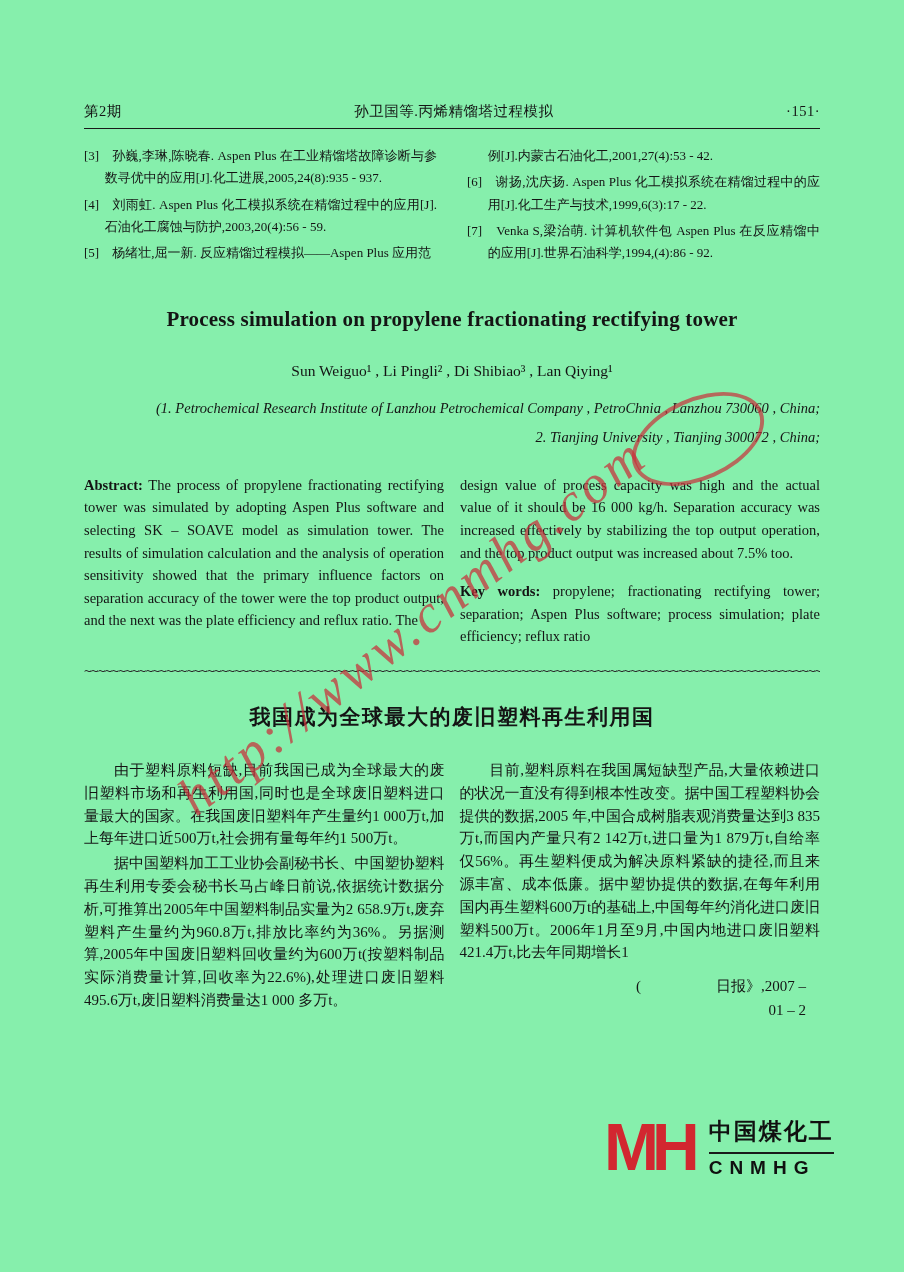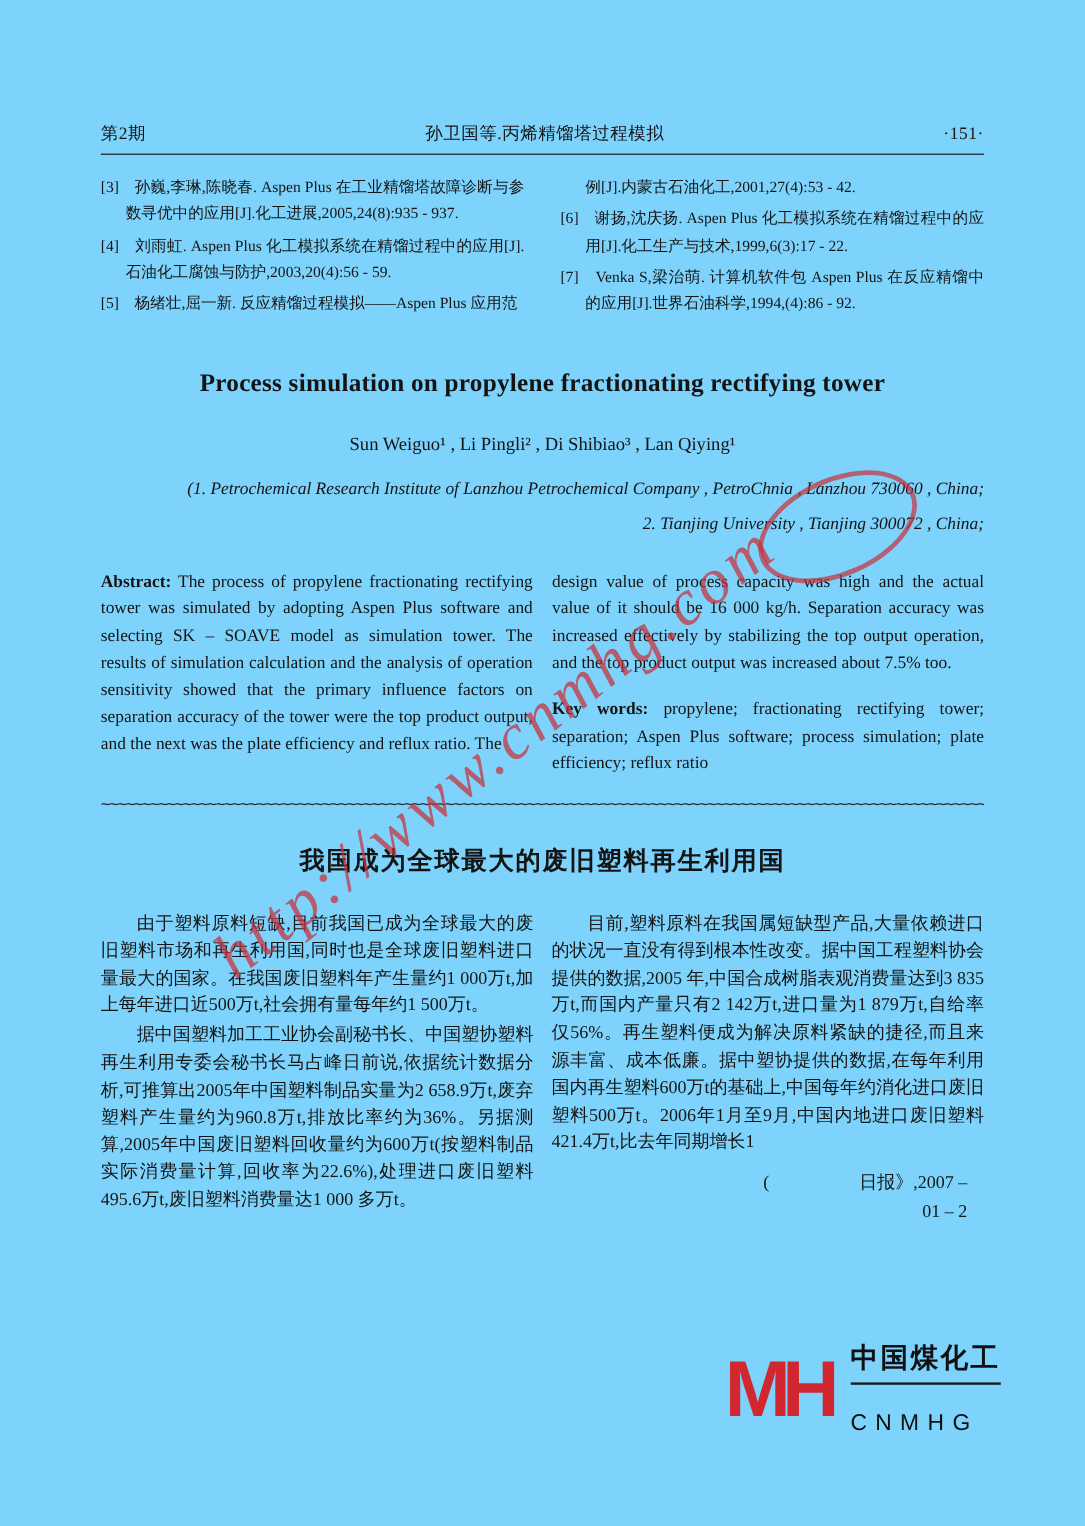--- a/index.html
+++ b/index.html
@@ -1,20 +1,20 @@
 <!DOCTYPE html>
 <html><head>
 <meta charset="utf-8">
 <style>
   html,body{margin:0;padding:0;background:#e8e6e0;}
   .page{
     position:relative;
     width:904px;height:1272px;
     margin:0 auto;
-    background:#7dd3fc;
+    background:#86efac;
     box-sizing:border-box;
     padding:0 84px;
     overflow:hidden;
     font-family:"Liberation Serif","DejaVu Serif",serif;
     color:#141414;
   }
   
   .running-head{
     margin-top:102px;
     display:flex;justify-content:space-between;align-items:baseline;
@@ -65,21 +65,21 @@
     transform:rotate(-24deg);pointer-events:none;z-index:6;
   }
   
   .logo{position:absolute;left:604px;top:1116px;display:flex;align-items:center;gap:8px;z-index:5;}
   .logo-mono{
     font-family:"Liberation Sans",sans-serif;font-weight:bold;
     font-size:66px;line-height:.95;letter-spacing:-7px;padding-right:8px;
   }
   .logo-text{display:flex;flex-direction:column;}
   .logo-cn{font-family:"Liberation Sans",sans-serif;font-weight:bold;font-size:23px;letter-spacing:2px;color:#101010;padding-bottom:5px;border-bottom:2px solid #1a1a1a;}
-  .logo-en{font-family:"Liberation Sans",sans-serif;font-weight:normal;font-size:19px;letter-spacing:7px;color:#101010;margin-top:22px;}
+  .logo-en{font-family:"Liberation Sans",sans-serif;font-weight:bold;font-size:19px;letter-spacing:7px;color:#101010;margin-top:3px;}
 </style>
 </head>
 <body>
 
 <div class="page">
 
   <div class="running-head">
     <span>第2期</span>
     <span>孙卫国等.丙烯精馏塔过程模拟</span>
     <span>·151·</span>

